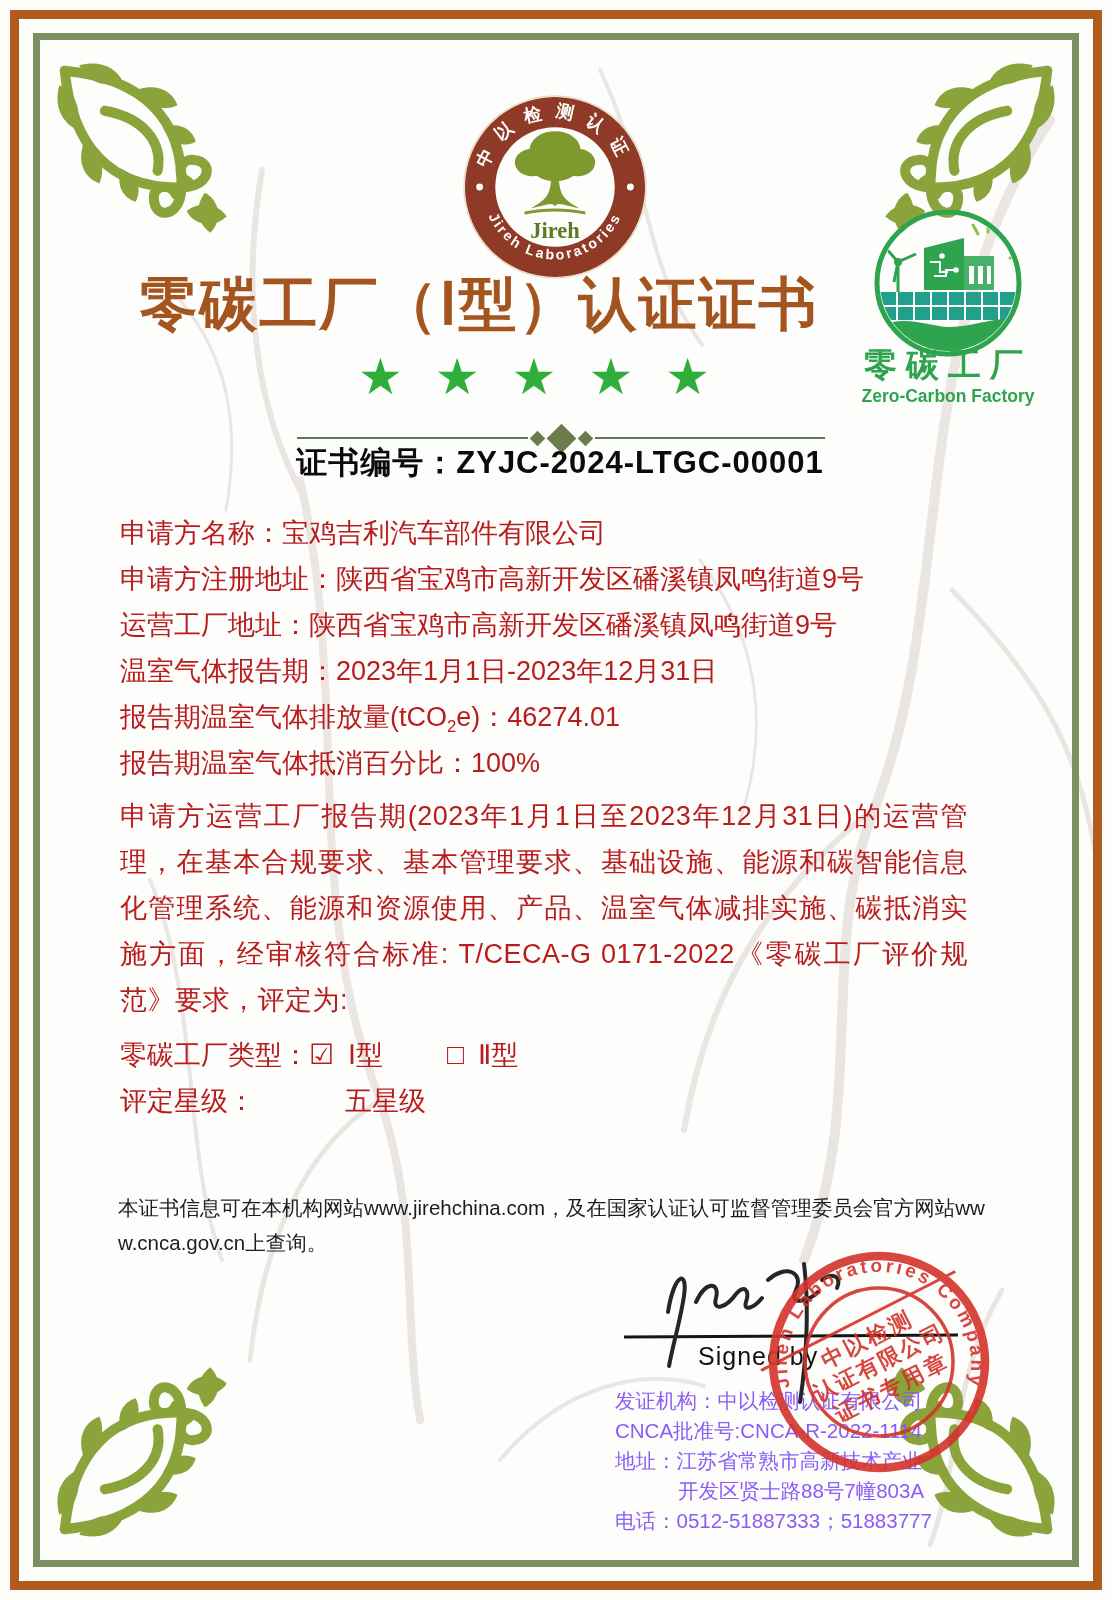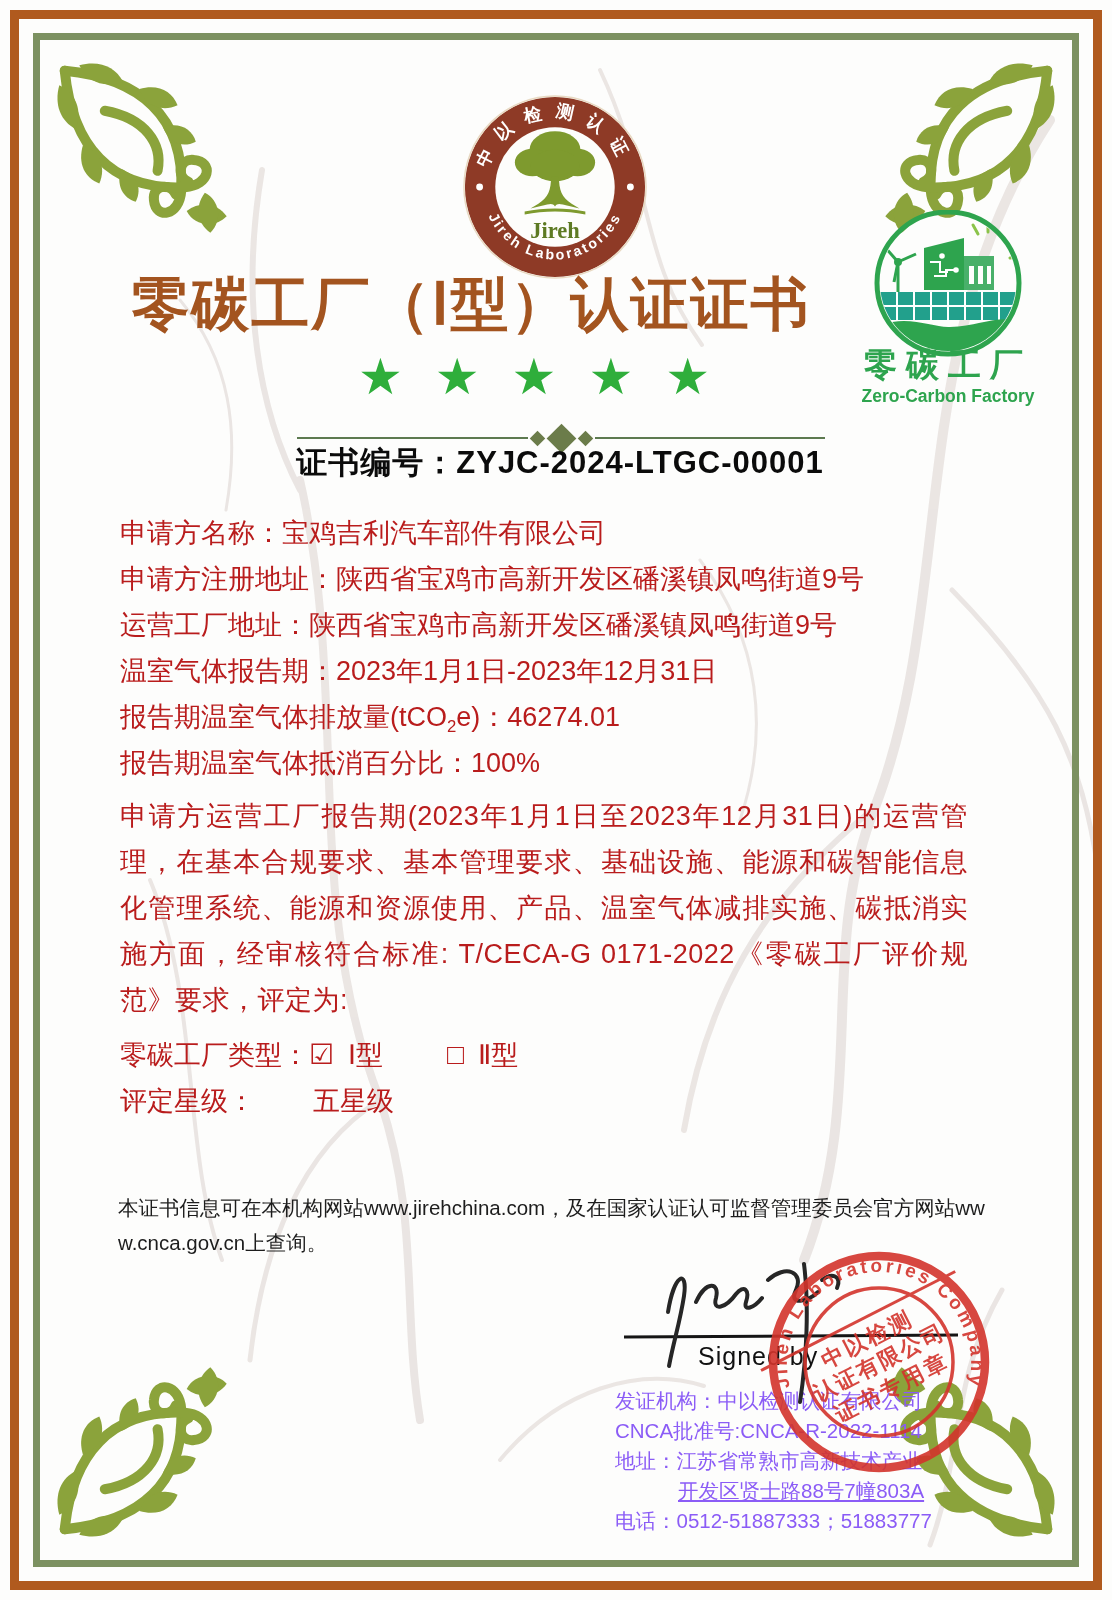--- a/index.html
+++ b/index.html
@@ -8,50 +8,50 @@
   .abs{position:absolute;}
   .texture{position:absolute;inset:0;z-index:0;}
   .border-outer{position:absolute;inset:10px;border:9px solid #b05a1e;z-index:1;}
   .border-inner{position:absolute;inset:33px;border:7px solid #7c9161;z-index:1;}
   .orn{position:absolute;width:182px;height:182px;z-index:1;}
   .orn svg{width:100%;height:100%;}
   .orn.tr{transform:scaleX(-1);}
   .orn.bl{transform:scaleY(-1);}
   .orn.br{transform:scale(-1,-1);}
   .seal{left:462px;top:94px;width:186px;height:186px;z-index:2;}
-  .title{left:84px;top:266px;width:774px;text-align:center;font-size:58px;font-weight:bold;
+  .title{left:92px;top:266px;width:774px;text-align:center;font-size:58px;font-weight:bold;
          color:#a3541f;font-family:"Liberation Serif",serif;letter-spacing:2px;z-index:2;white-space:nowrap;}
   .zcf{left:838px;top:210px;width:220px;height:205px;z-index:2;}
   .stars{left:140px;top:348px;width:820px;text-align:center;font-size:50px;color:#2fae3b;
          letter-spacing:32px;z-index:2;white-space:nowrap;}
   .divider{left:297px;top:424px;width:528px;height:28px;display:flex;align-items:center;z-index:2;}
   .divider .line{flex:1;height:2px;background:#5d7a50;}
   .dmd{background:#6b7c4a;transform:rotate(45deg);width:11px;height:11px;margin:0 4px;}
   .dmd.big{width:21px;height:21px;}
   .certno{left:140px;top:442px;width:840px;text-align:center;font-size:31px;font-weight:bold;
           color:#0b0b0b;letter-spacing:1px;z-index:2;}
   .body{left:120px;top:510px;width:848px;font-size:27px;color:#b91c1c;z-index:2;}
   .frow{height:46px;line-height:46px;white-space:nowrap;}
   .frow sub{font-size:0.62em;}
   .para{line-height:46px;text-align:justify;letter-spacing:0.5px;margin-top:7px;}
   .typerow{height:46px;line-height:46px;margin-top:9px;white-space:nowrap;}
   .typerow .box{font-size:28px;}
   .gap1{display:inline-block;width:14px;}
   .gap2{display:inline-block;width:64px;}
   .graderow{height:46px;line-height:46px;white-space:nowrap;}
-  .grade-val{margin-left:58px;}
+  .grade-val{margin-left:90px;}
   .dates{left:120px;top:1126px;width:850px;display:flex;font-size:25px;z-index:2;white-space:nowrap;}
   .dates .col1{width:462px;}
   .dates b{letter-spacing:1px;}
   .footnote{left:118px;top:1190px;width:872px;font-size:20.5px;line-height:35px;color:#1d1d1d;
             z-index:2;word-break:break-all;}
   .signature{left:606px;top:1244px;width:372px;height:176px;z-index:3;}
   .signedby{left:698px;top:1342px;font-size:25px;color:#111;letter-spacing:1px;z-index:3;}
   .issuer{left:615px;top:1386px;font-size:20.5px;line-height:30px;color:#8b5cf6;z-index:2;white-space:nowrap;}
-  .issuer .indent{padding-left:63px;text-decoration:underline;}
+  .issuer .indent{padding-left:63px;}
   .stamp{left:756px;top:1242px;width:246px;height:246px;z-index:4;opacity:0.9;}
   .hidden-defs{position:absolute;width:0;height:0;overflow:hidden;}
 </style>
 </head>
 <body>
 
 <div class="cert">
 
   <svg class="texture" viewBox="0 0 1112 1600">
     <g stroke="#e4dedb" fill="none" stroke-linecap="round" opacity="0.75">

